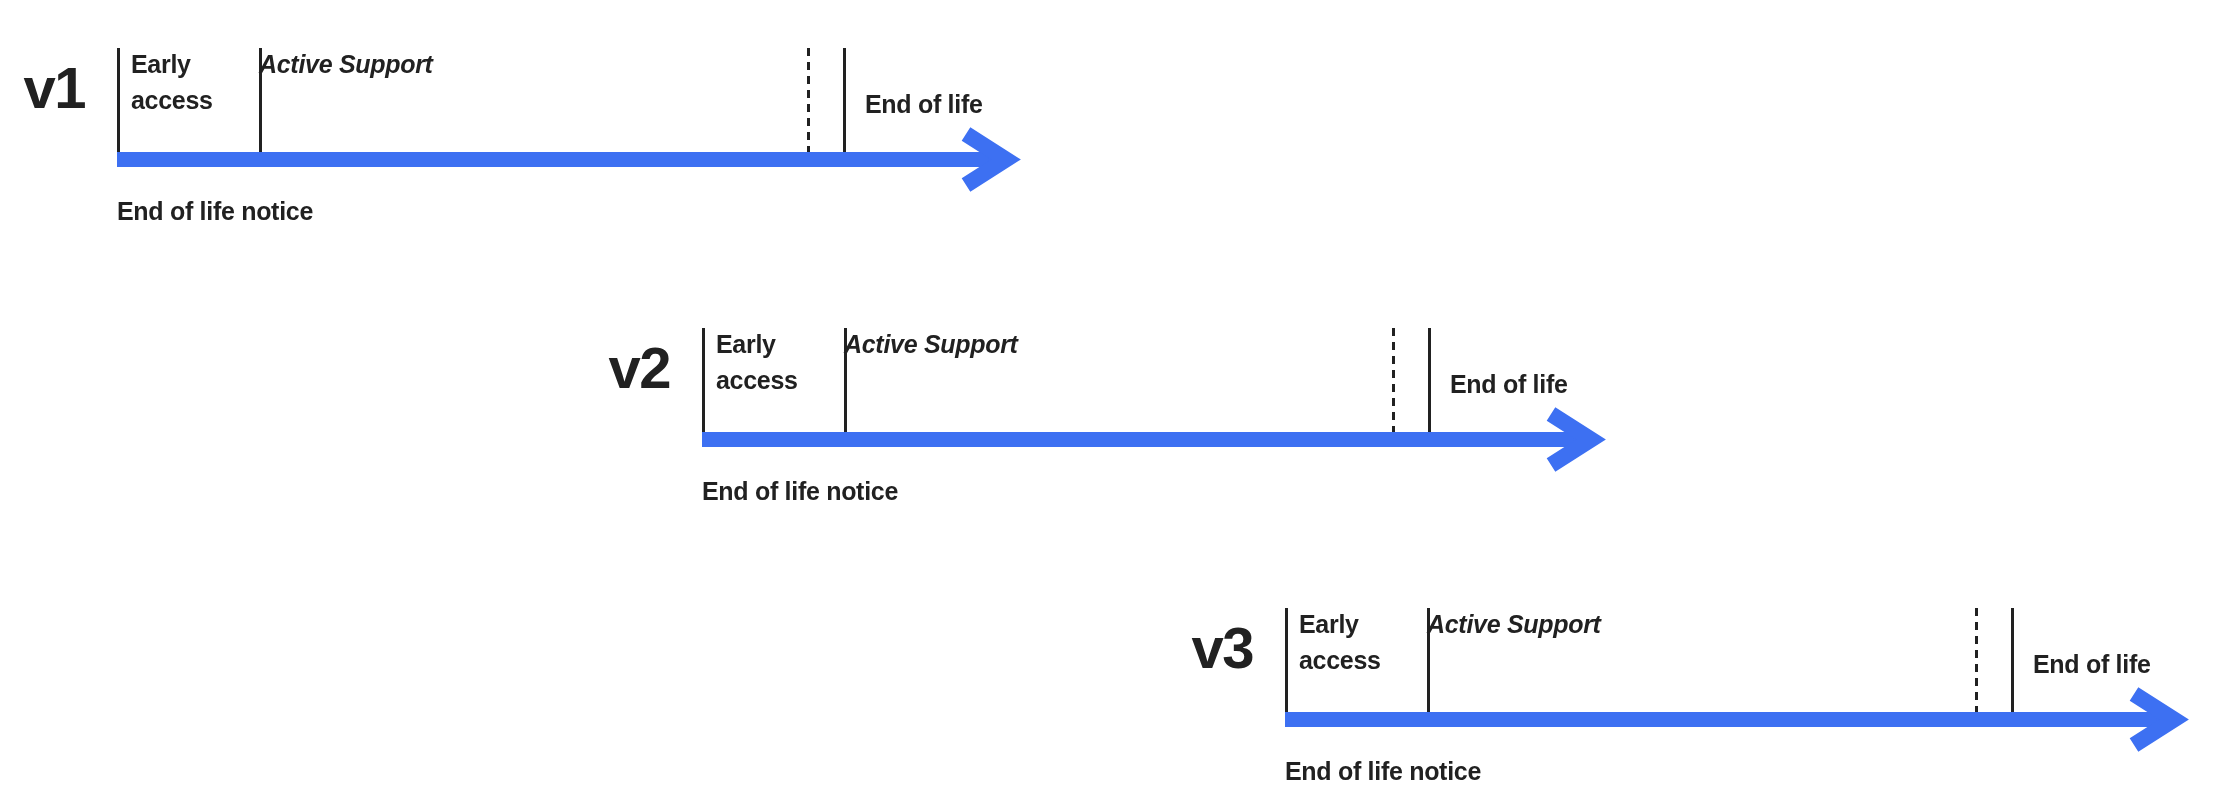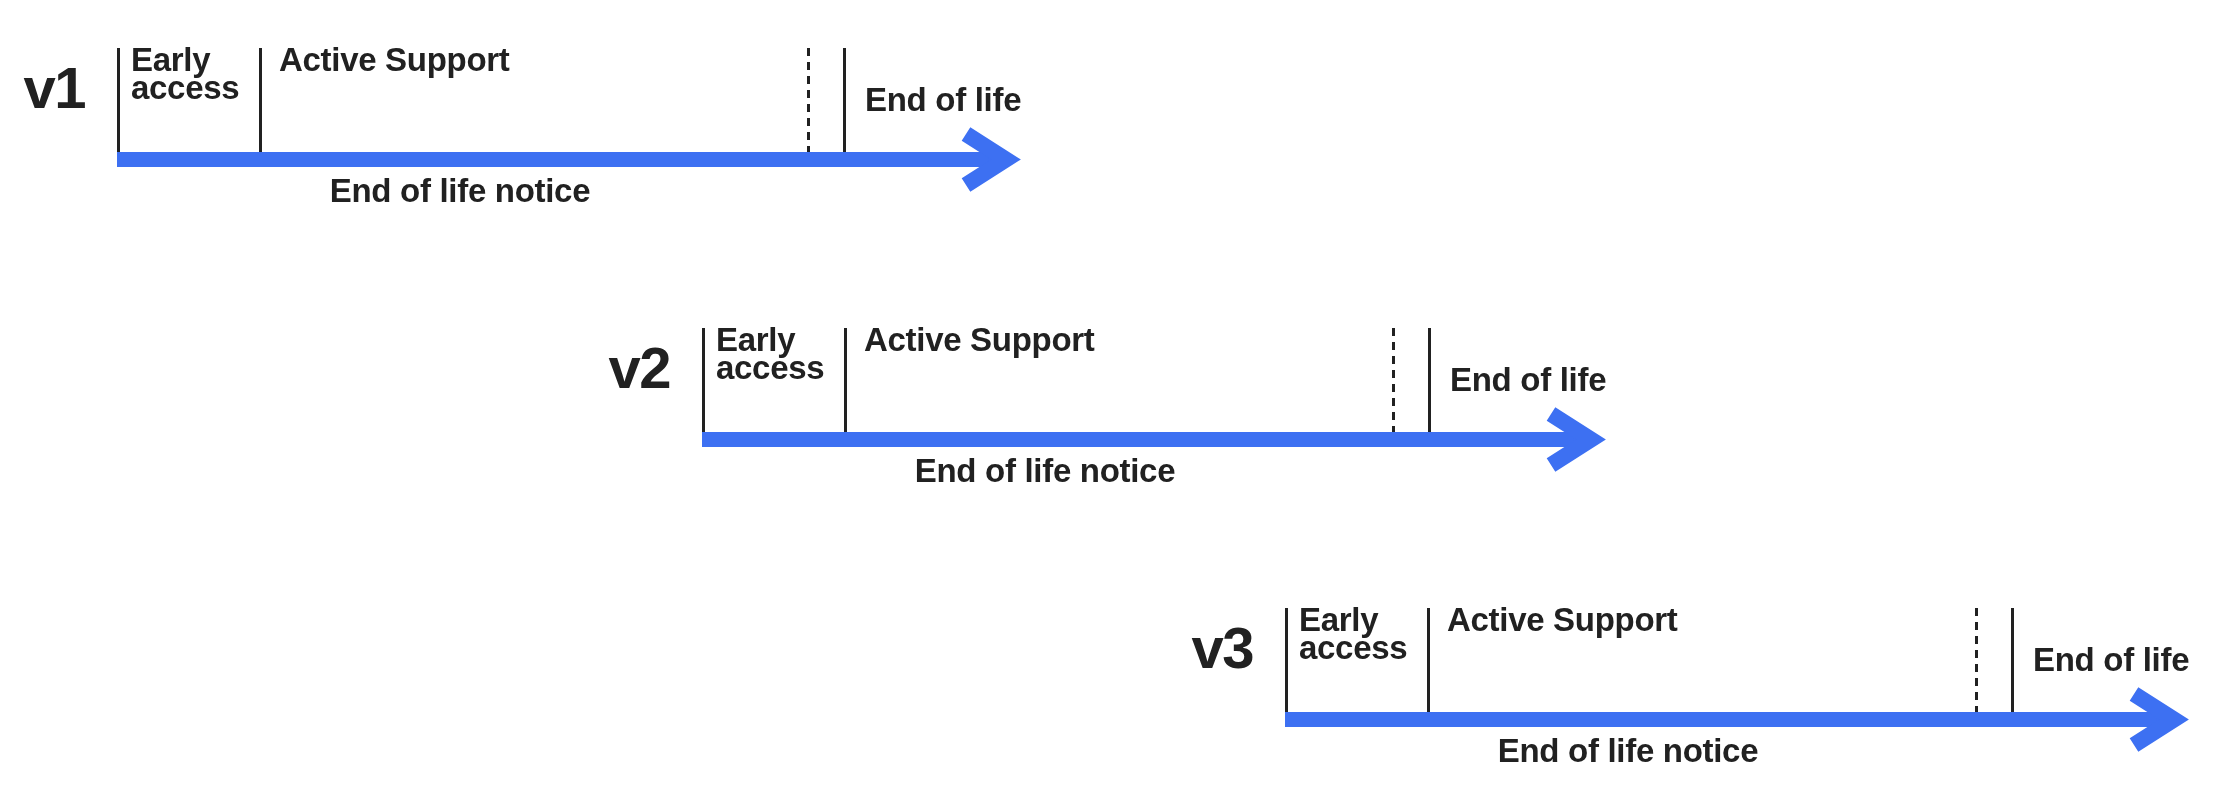--- a/index.html
+++ b/index.html
@@ -27,27 +27,27 @@
   .chevron{stroke:var(--accent-blue);stroke-width:16;fill:none;stroke-linejoin:miter;stroke-linecap:butt;}
 
   .version-label{
     position:absolute;left:-150px;top:11px;width:118px;
     text-align:right;
     font-weight:bold;font-size:58px;line-height:1;
     letter-spacing:-1.5px;color:var(--ink);
   }
   .phase-label{
     position:absolute;
-    font-weight:bold;font-size:33px;line-height:28px;
+    font-weight:bold;font-size:25px;line-height:36px;
     letter-spacing:-0.3px;color:var(--ink);
   }
   .label-early{left:14px;top:-2px;width:114px;}
-  .label-active{left:162px;top:-2px;white-space:nowrap;}
+  .label-active{left:142px;top:-2px;white-space:nowrap;font-style:italic;}
   .label-eol{left:748px;top:-2px;white-space:nowrap;margin-top:40px;}
-  .label-notice{left:0;top:129px;width:686px;text-align:center;white-space:nowrap;}
+  .label-notice{left:0;top:145px;width:686px;text-align:left;white-space:nowrap;}
 </style>
 </head>
 <body>
 
 <div class="canvas">
 
   <section class="timeline-row row-0">
     <div class="version-label">v1</div>
     <svg class="row-art" viewBox="0 0 1120 200">
       <line class="shaft" x1="0" y1="111.5" x2="884" y2="111.5"></line>

